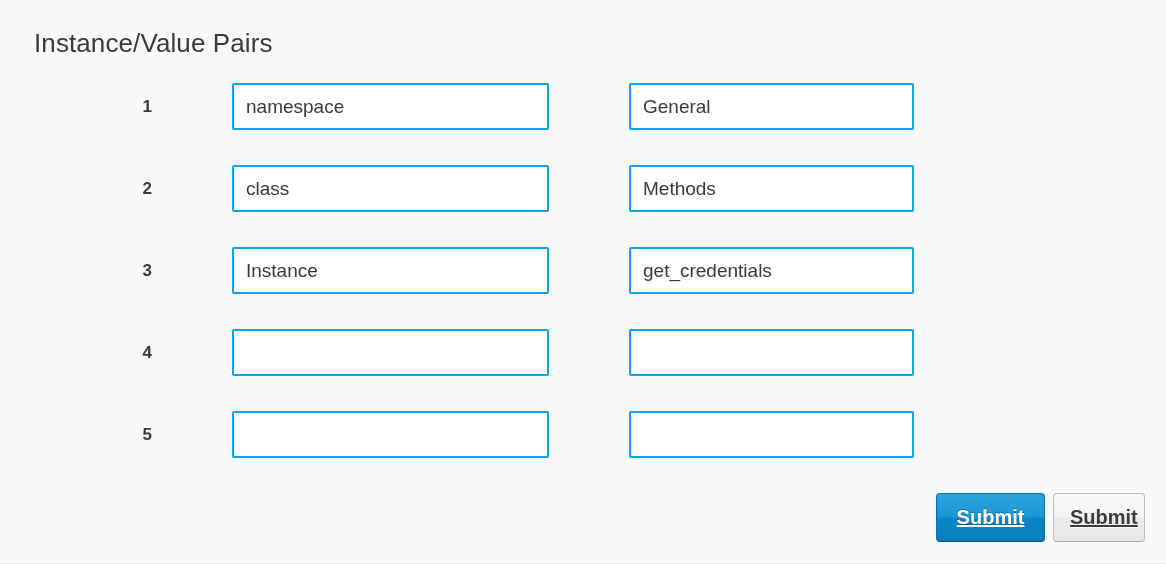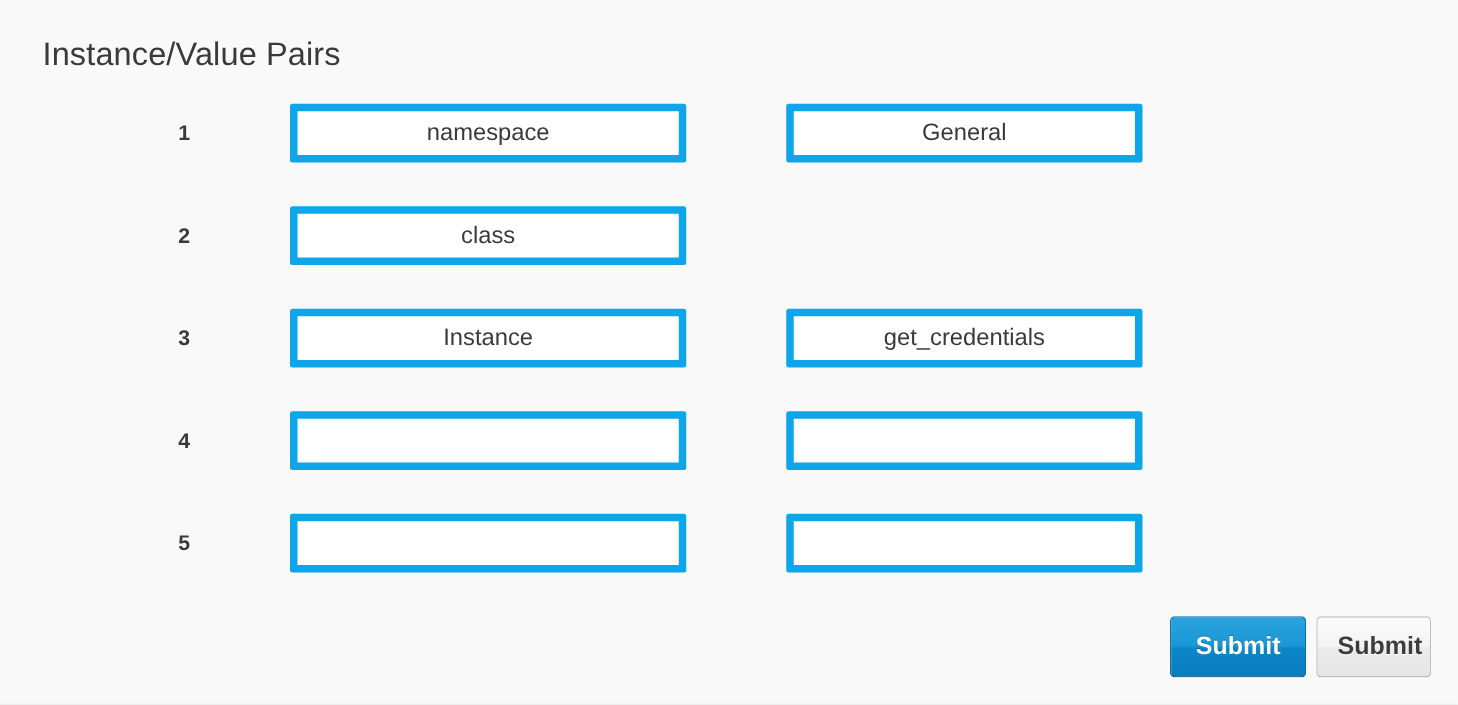--- a/index.html
+++ b/index.html
@@ -60,29 +60,28 @@
     color: #3a3a3a;
     line-height: 20px;
   }
 
   .field {
     position: absolute;
     top: 0;
     height: 47px;
     box-sizing: border-box;
     background: #ffffff;
-    border: 6px solid #0ea5e9;
+    border: 2px solid #0ea5e9;
     border-radius: 2px;
     padding: 0 12px;
     font-family: "Liberation Sans", sans-serif;
     font-size: 19px;
     color: #3a3a3a;
     outline: none;
     line-height: 43px;
-    text-align: center;
   }
   .field::placeholder { color: #9b9b9b; }
 
   .field.attr-field {
     left: 232px;
     width: 317px;
   }
   .field.val-field {
     left: 629px;
     width: 285px;
@@ -102,20 +101,21 @@
     height: 49px;
     box-sizing: border-box;
     font-family: "Liberation Sans", sans-serif;
     font-size: 20px;
     font-weight: bold;
     border-radius: 4px;
     cursor: pointer;
     padding: 0 16px;
     line-height: 45px;
     text-align: center;
+    text-decoration: underline;
   }
 
   .btn-submit {
     left: 936px;
     width: 109px;
     color: #ffffff;
     border: 1px solid #0a72ab;
     border-bottom-color: #05547f;
     background: linear-gradient(to bottom, #2ba3dd 0%, #1b97d6 48%, #0c86c8 52%, #0a7cbd 100%);
     text-shadow: 0 -1px 0 rgba(0,0,0,0.25);
@@ -142,20 +142,21 @@
 
     <div class="pair-row">
       <div class="row-index">1</div>
       <input class="field attr-field" type="text" value="namespace" style="">
       <input class="field val-field" type="text" value="General" style="">
     </div>
 
     <div class="pair-row">
       <div class="row-index">2</div>
       <input class="field attr-field" type="text" value="class" style="">
+      <input class="field val-field" type="text" value="Methods" style="">
     </div>
 
     <div class="pair-row">
       <div class="row-index">3</div>
       <input class="field attr-field" type="text" value="Instance" style="">
       <input class="field val-field" type="text" value="get_credentials" style="">
     </div>
 
     <div class="pair-row">
       <div class="row-index">4</div>

